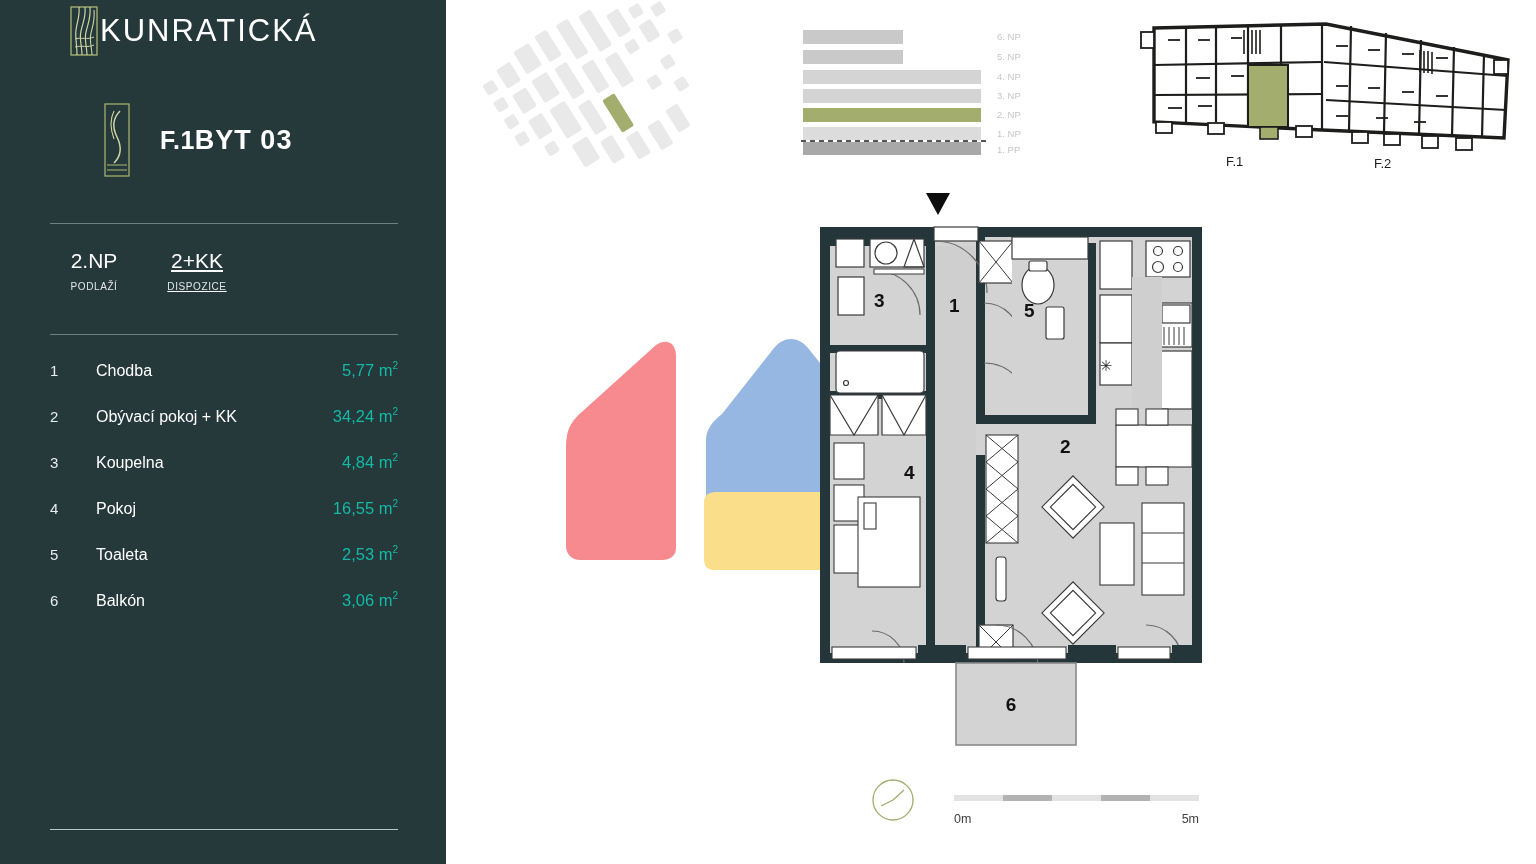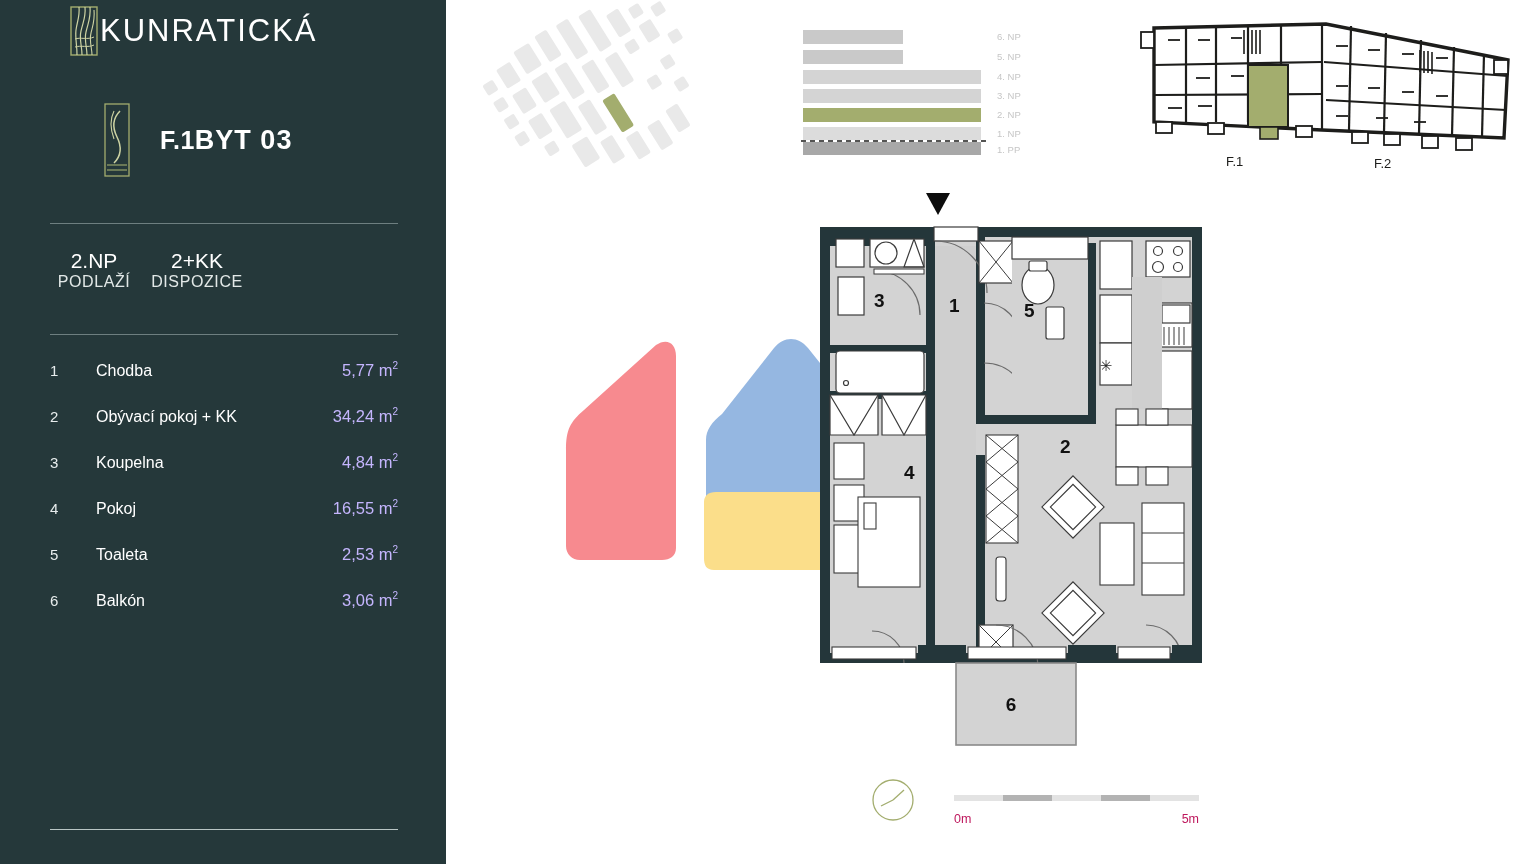--- a/index.html
+++ b/index.html
@@ -38,57 +38,57 @@
     position: absolute; left: 50px; width: 348px; height: 1px;
     background: #6e7f80;
   }
   .hr.top { top: 223px; }
   .hr.mid { top: 334px; }
   .hr.bottom { top: 829px; background: #b9c5c4; }
 
   .stats { position: absolute; left: 50px; top: 249px; width: 348px; display: flex; align-items: center; }
   .stat { text-align: center; }
   .stat.s1 { width: 88px; }
-  .stat.s2 { width: 118px; }
+  .stat.s2 { width: 118px; text-decoration: underline; }
   .stat.s3 { width: 142px; }
   .stat-value { font-size: 21px; font-weight: 400; color: #ffffff; white-space: nowrap; }
   .stat-value sup { font-size: 12px; vertical-align: super; }
   .stat-label {
-    font-size: 16px; letter-spacing: .6px;
+    margin-top: 8px; font-size: 10px; letter-spacing: .6px;
     color: #e2e8e7; white-space: nowrap;
   }
 
   .rooms { position: absolute; left: 50px; top: 360px; width: 348px; }
   .room {
     display: flex; align-items: baseline; height: 46px;
   }
   .room-num { width: 46px; font-size: 15px; color: #e8eded; }
   .room-name { flex: 1; font-size: 16px; color: #ffffff; }
-  .room-area { font-size: 16.5px; color: #c4b5fd; text-align: right; white-space: nowrap; }
+  .room-area { font-size: 16.5px; color: #14b8a6; text-align: right; white-space: nowrap; }
   .room-area sup { font-size: 10px; vertical-align: super; }
 
   
   .main { position: absolute; left: 446px; top: 0; width: 1090px; height: 864px; background: #fff; }
 
   .site-plan { position: absolute; left: 30px; top: -4px; width: 250px; height: 195px; }
   .floors { position: absolute; left: 355px; top: 25px; width: 265px; height: 130px; }
   .keyplan { position: absolute; left: 690px; top: 10px; width: 380px; height: 165px; }
 
   .blobs { position: absolute; left: 110px; top: 290px; width: 430px; height: 290px; }
 
   .plan { position: absolute; left: 370px; top: 185px; width: 400px; height: 580px; }
   .compass { position: absolute; left: 425px; top: 778px; width: 44px; height: 44px; }
   .scale-track { position: absolute; left: 508px; top: 795px; width: 245px; height: 6px; display: flex; }
   .scale-seg { height: 6px; flex: 1; }
   .scale-seg.light { background: #e3e3e3; }
   .scale-seg.dark { background: #b3b3b3; }
   .scale-labels {
     position: absolute; left: 508px; top: 812px; width: 245px;
     display: flex; justify-content: space-between;
-    font-size: 12.5px; color: #be185d;
+    font-size: 12.5px; color: #404040;
   }
 </style>
 </head>
 <body>
 
 <div class="page">
 
   <div class="sidebar">
 
     <div class="brand">

